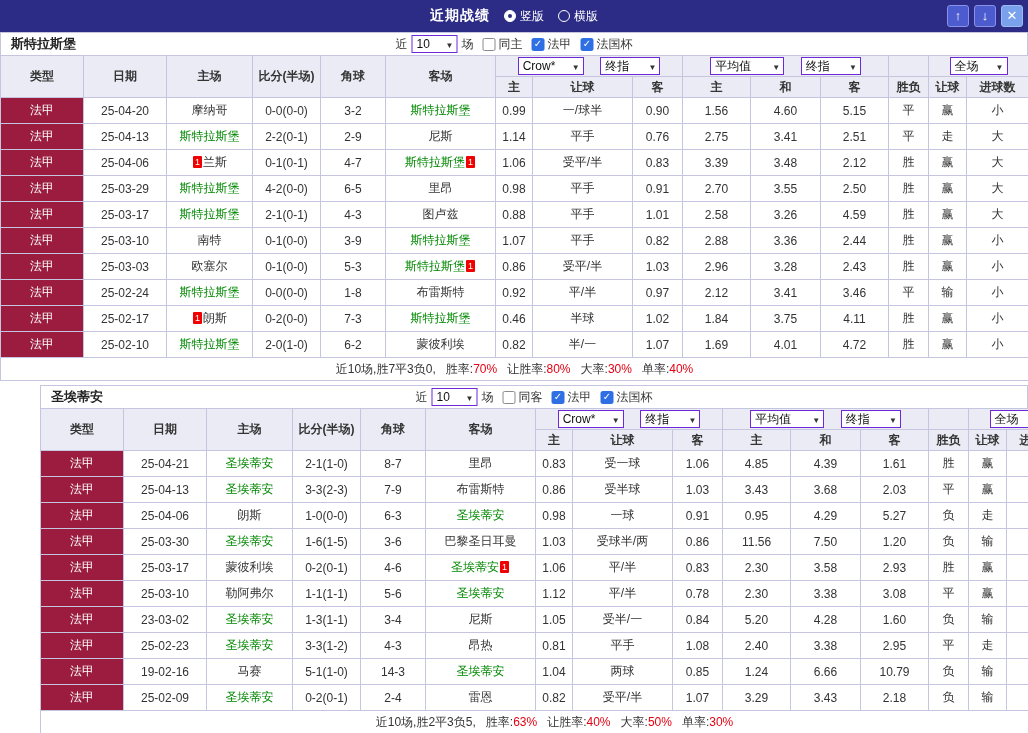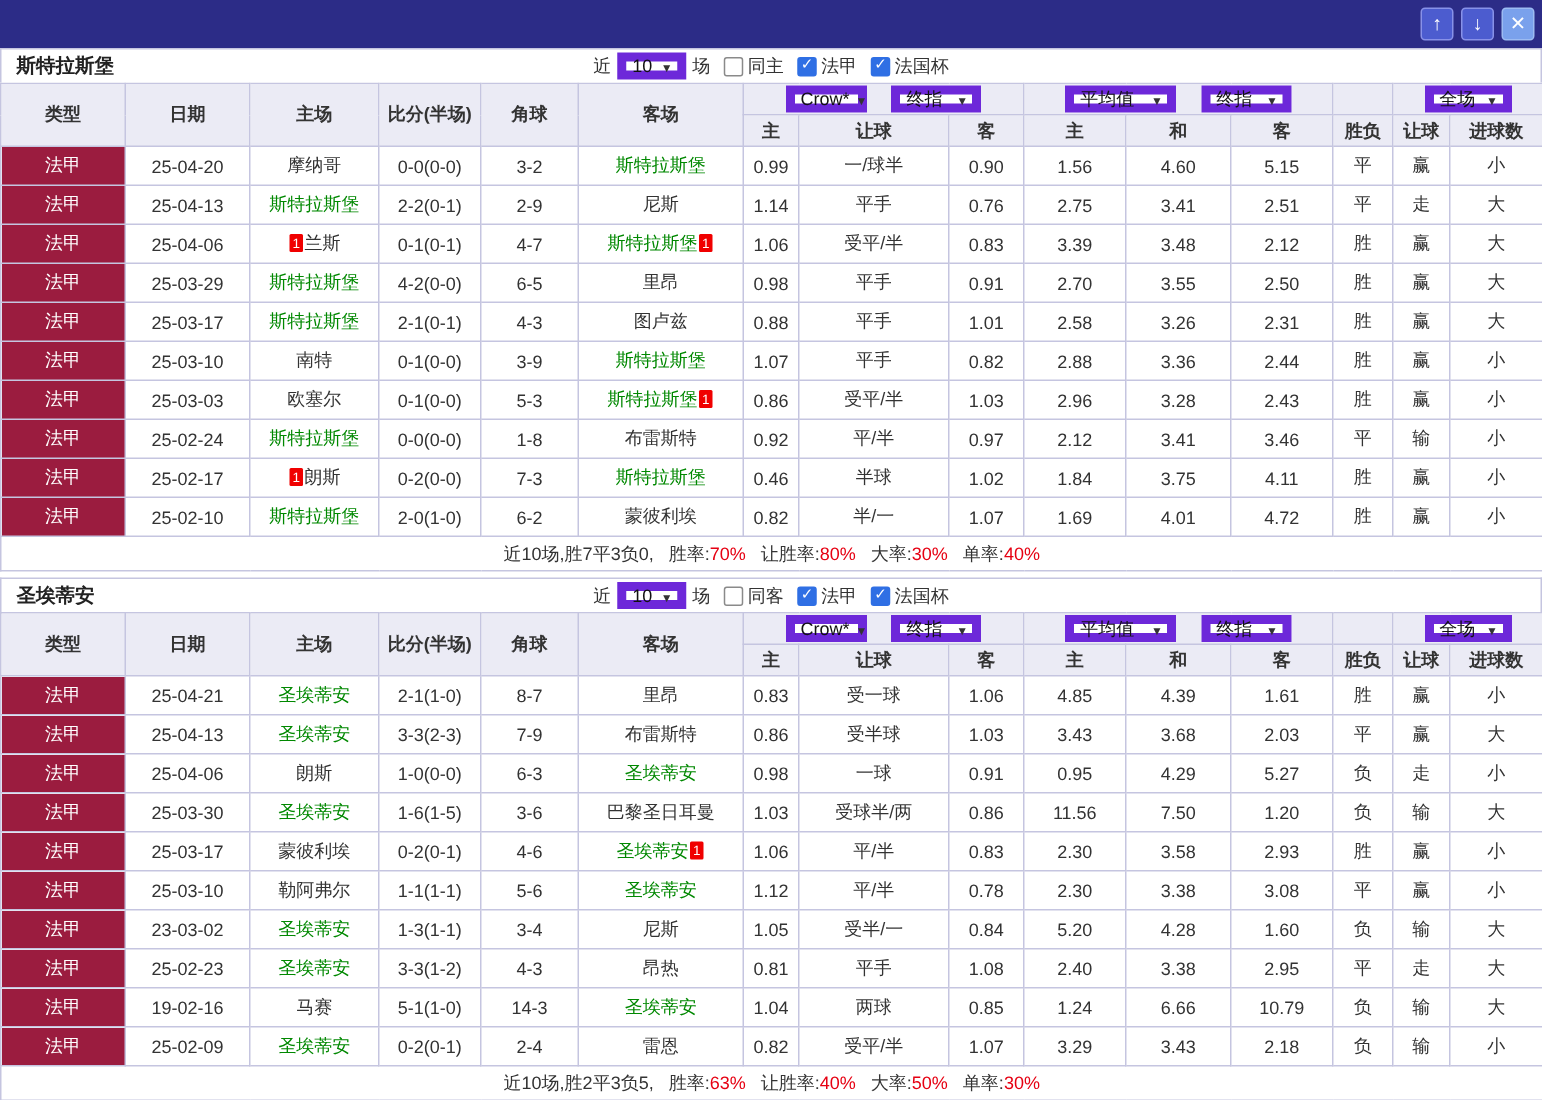--- a/index.html
+++ b/index.html
@@ -26,47 +26,47 @@
   .radio-dot { width: 12px; height: 12px; border-radius: 50%; border: 1px solid #fff; background: transparent; position: relative; display: inline-block; }
   .radio-dot.on { background: #fff; }
   .radio-dot.on::after { content: ""; position: absolute; inset: 3px; border-radius: 50%; background: var(--topbar-bg, #2c2c87); }
   .tb-btn {
     width: 22px; height: 22px; border: 1px solid #8891e8; border-radius: 3px;
     color: #fff; font-size: 13px; line-height: 20px; text-align: center;
     cursor: pointer; background: #4c5ccf; padding: 0; font-family: inherit;
   }
   .tb-btn.close { background: #7aa1ec; border-color: #9cbbf2; font-weight: bold; }
   
-  .section + .section { margin-top: 4px; }
+  .section + .section { margin-top: 4px; padding-left: 40px; }
   .sec-top {
     height: 23px; border: 1px solid var(--grid, #c5c5e0); border-bottom: none;
     display: flex; align-items: center; position: relative; background: #fff;
   }
   .team-name { font-size: 13px; font-weight: bold; color: #222; margin-left: 10px; }
   .filters {
     position: absolute; left: 50%; transform: translateX(-50%);
     display: flex; align-items: center; gap: 4px; white-space: nowrap;
   }
   .cb { display: inline-flex; align-items: center; gap: 3px; cursor: pointer; margin-left: 5px; }
   .box {
     width: 13px; height: 13px; border: 1px solid #8a8a8a; background: #fff;
     border-radius: 2px; display: inline-flex; align-items: center; justify-content: center;
   }
   .box.on { background: #2f6fe4; border-color: #2f6fe4; }
   .box.on::after { content: "✓"; color: #fff; font-size: 10px; line-height: 1; }
   
   .select {
     display: inline-flex; align-items: center; justify-content: space-between;
-    background: #fff; border: 6px solid #6d28d9; height: 18px;
+    background: #fff; border: 1px solid #6d28d9; height: 18px;
     padding: 0 3px 0 4px; cursor: pointer; gap: 4px; font-size: 12px; color: #111;
     vertical-align: middle;
   }
   .caret::after { content: "▼"; font-size: 8px; color: #333; }
   .sel-count { width: 46px; }
-  .sel-book { width: 54px; align-items: center; }
+  .sel-book { width: 66px; align-items: center; }
   .sel-final { width: 60px; }
   .sel-avg { width: 74px; }
   .sel-scope { width: 58px; }
   
   table.grid { border-collapse: collapse; width: 100%; table-layout: fixed; }
   .grid th, .grid td {
     border: 1px solid var(--grid, #c5c5e0); text-align: center;
     overflow: hidden; white-space: nowrap; padding: 0;
   }
   .grid thead th { background: var(--head-bg, #ebebf5); height: 21px; font-weight: bold; color: #333; font-size: 12px; }
@@ -86,20 +86,31 @@
   .summary .stat-label { margin-left: 10px; }
   .sel-gap { display: inline-block; width: 10px; }
 </style>
 </head>
 <body>
 
 <div class="app">
 
   <div class="topbar">
     <div class="side"></div>
+    <div class="topbar-center">
+      <span class="tb-title">近期战绩</span>
+      <span class="radio">
+        <span class="radio-dot on"></span>
+        <span>竖版</span>
+      </span>
+      <span class="radio">
+        <span class="radio-dot"></span>
+        <span>横版</span>
+      </span>
+    </div>
     <div class="side right">
       <button class="tb-btn"><span>↑</span></button>
       <button class="tb-btn"><span>↓</span></button>
       <button class="tb-btn close"><span>✕</span></button>
     </div>
   </div>
 
   <div class="section">
     <div class="sec-top">
       <span class="team-name">斯特拉斯堡</span>
@@ -267,21 +278,21 @@
             <td>25-03-17</td>
             <td><span class="focus">斯特拉斯堡</span></td>
             <td class="score">2-1(0-1)</td>
             <td>4-3</td>
             <td><span>图卢兹</span></td>
             <td>0.88</td>
             <td>平手</td>
             <td>1.01</td>
             <td>2.58</td>
             <td>3.26</td>
-            <td>2.31</td>
+            <td>4.59</td>
             <td class="c-win">胜</td>
             <td class="c-win">赢</td>
             <td class="c-win">大</td>
           </tr>
           <tr>
             <td class="league">法甲</td>
             <td>25-03-10</td>
             <td><span>南特</span></td>
             <td class="score">0-1(0-0)</td>
             <td>3-9</td>

